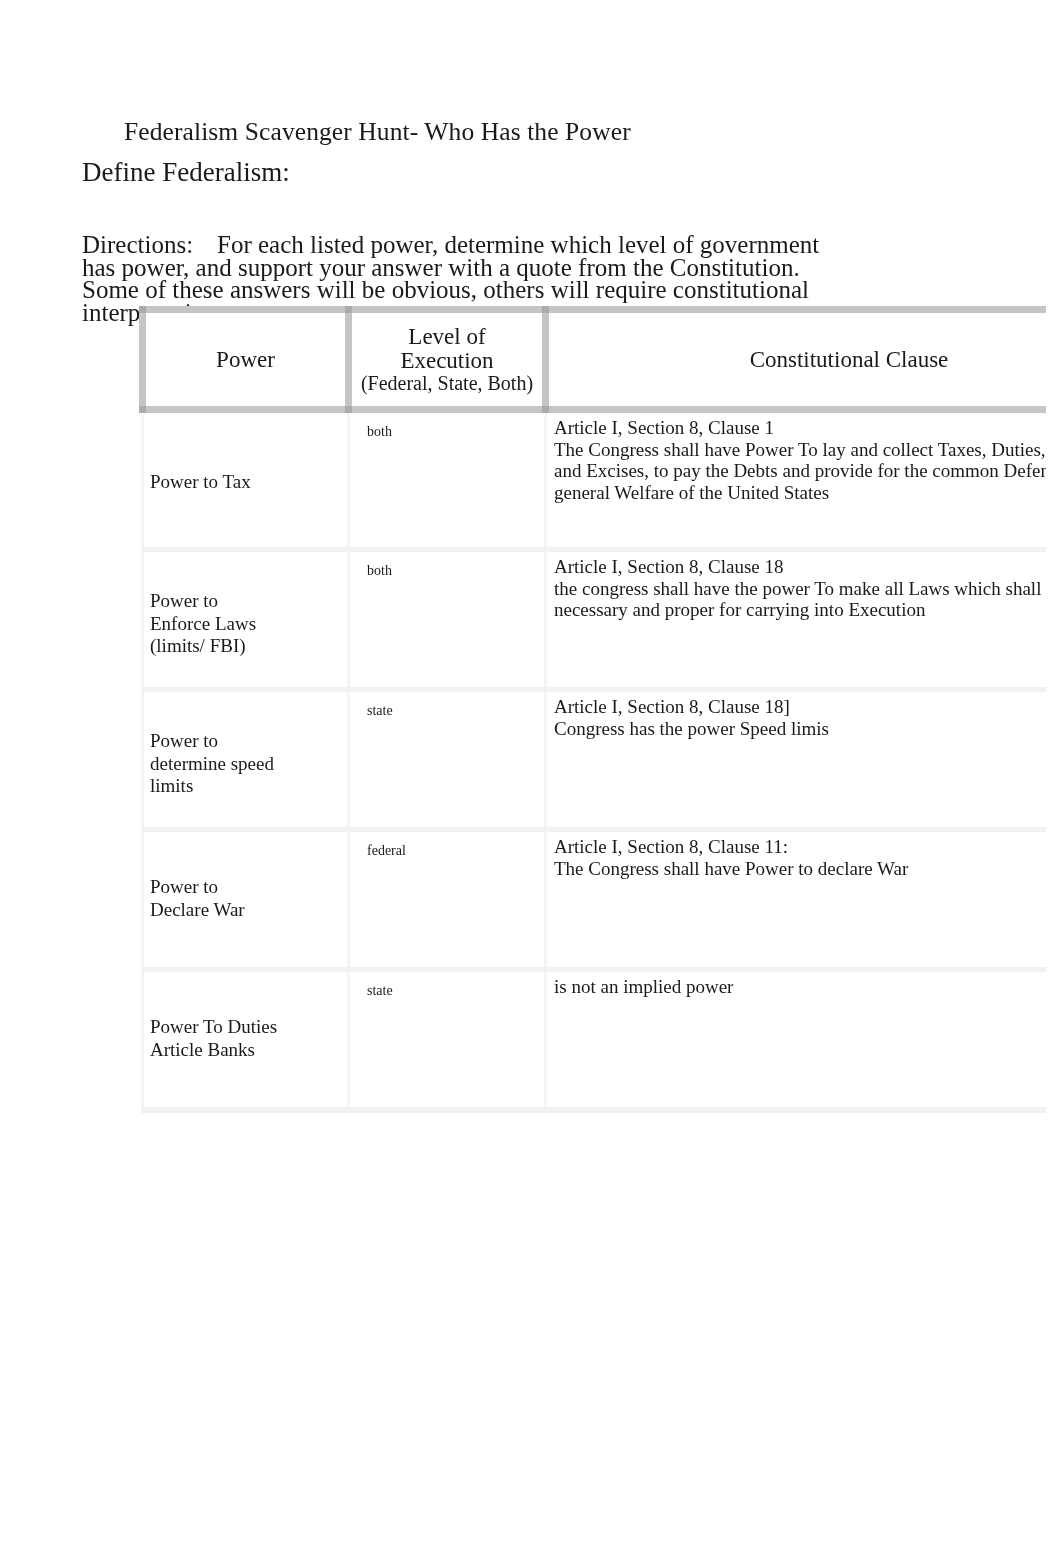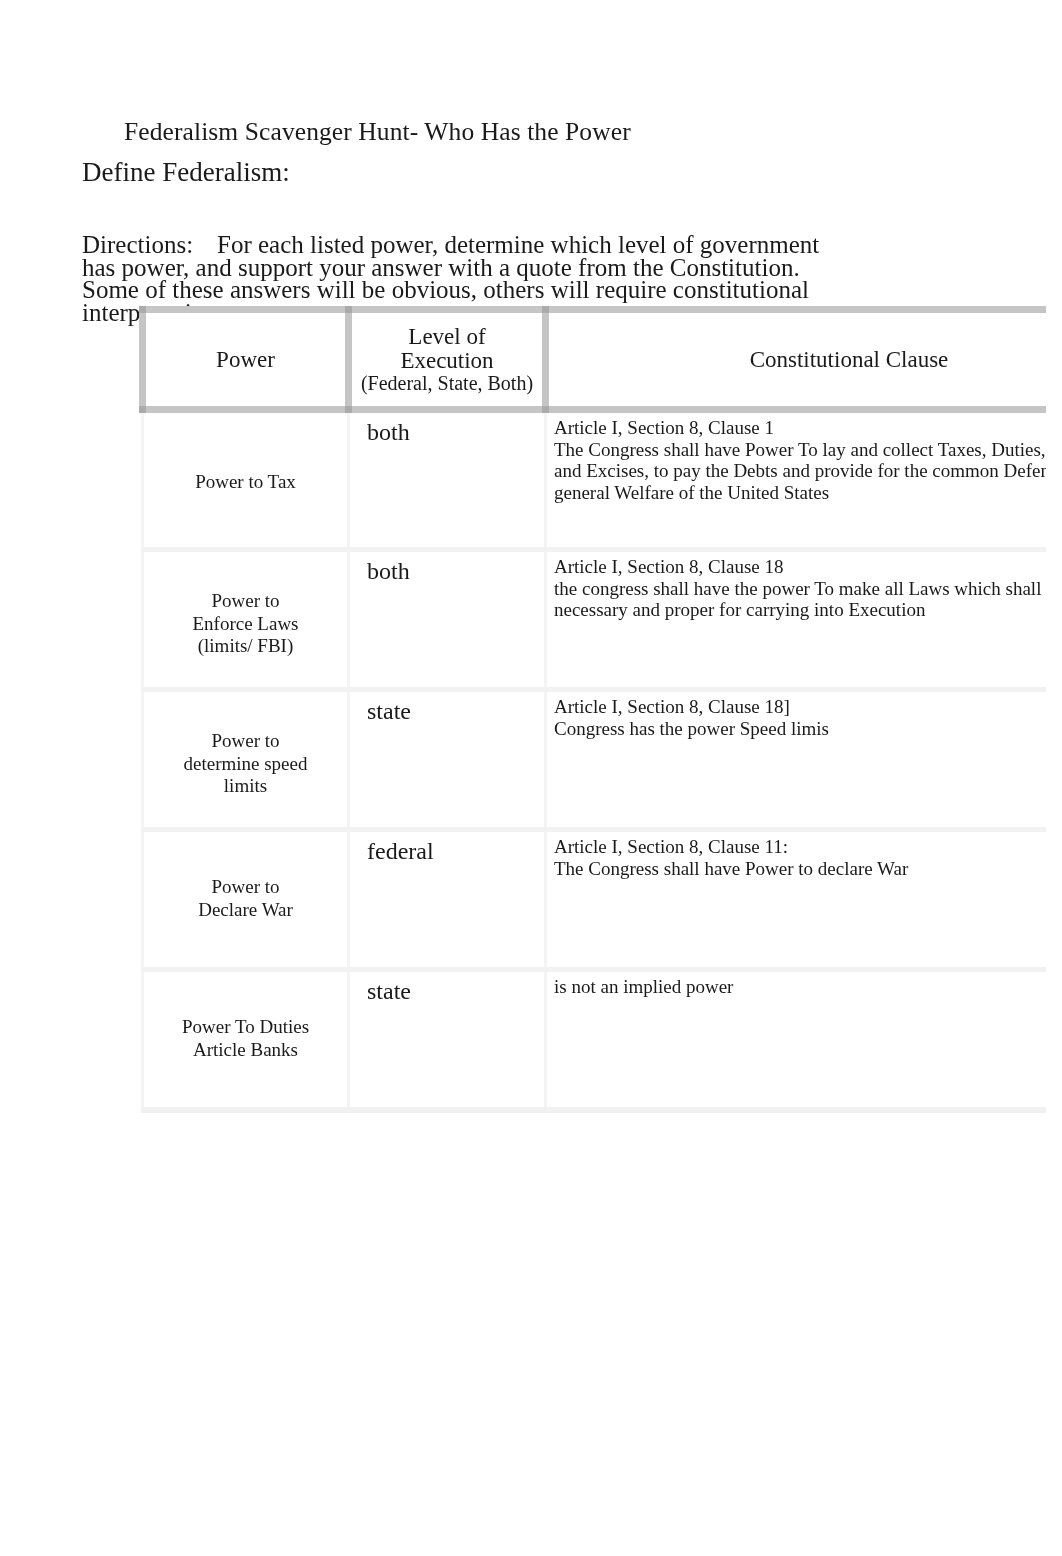--- a/index.html
+++ b/index.html
@@ -111,32 +111,31 @@
     height: 140px;
     border-top: 5px solid #f2f2f2;
     border-left: 3px solid #f4f4f4;
     border-right: 3px solid #f4f4f4;
   }
   .body-row.last td {
     border-bottom: 6px solid #f1f1f1;
   }
 
   .cell-power {
-    text-align: center;
     font-size: 19px;
     line-height: 22.5px;
     padding-top: 58px !important;
     padding-left: 6px !important;
     padding-right: 6px !important;
   }
   .cell-power.tall   { padding-top: 44px !important; }
   .cell-power.tall3  { padding-top: 38px !important; }
 
   .cell-level {
-    font-size: 24px;
+    font-size: 14px;
     line-height: 22.5px;
     padding-top: 8px !important;
     padding-left: 17px !important;
   }
 
   .cell-clause {
     font-size: 19px;
     line-height: 21.5px;
     padding-top: 4px !important;
     padding-left: 7px !important;

